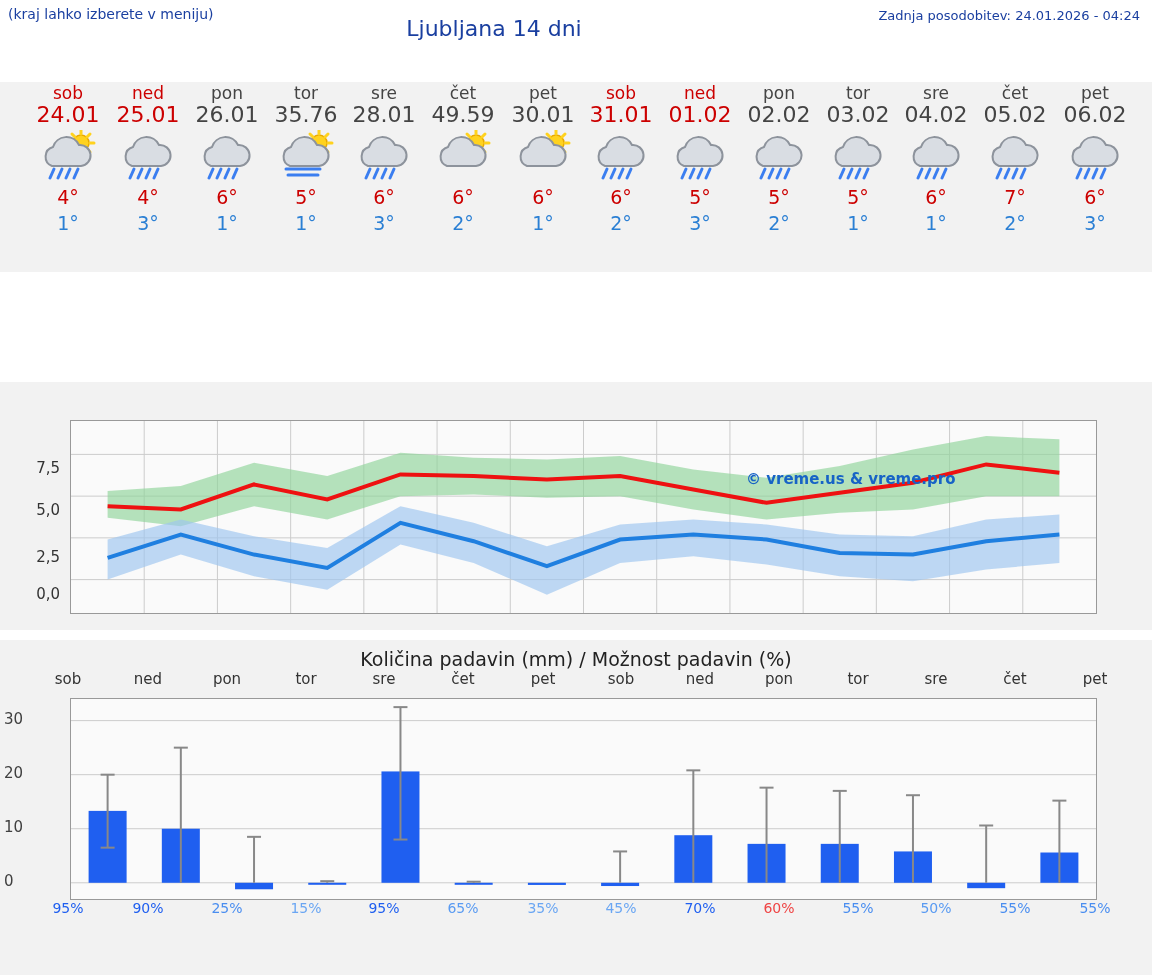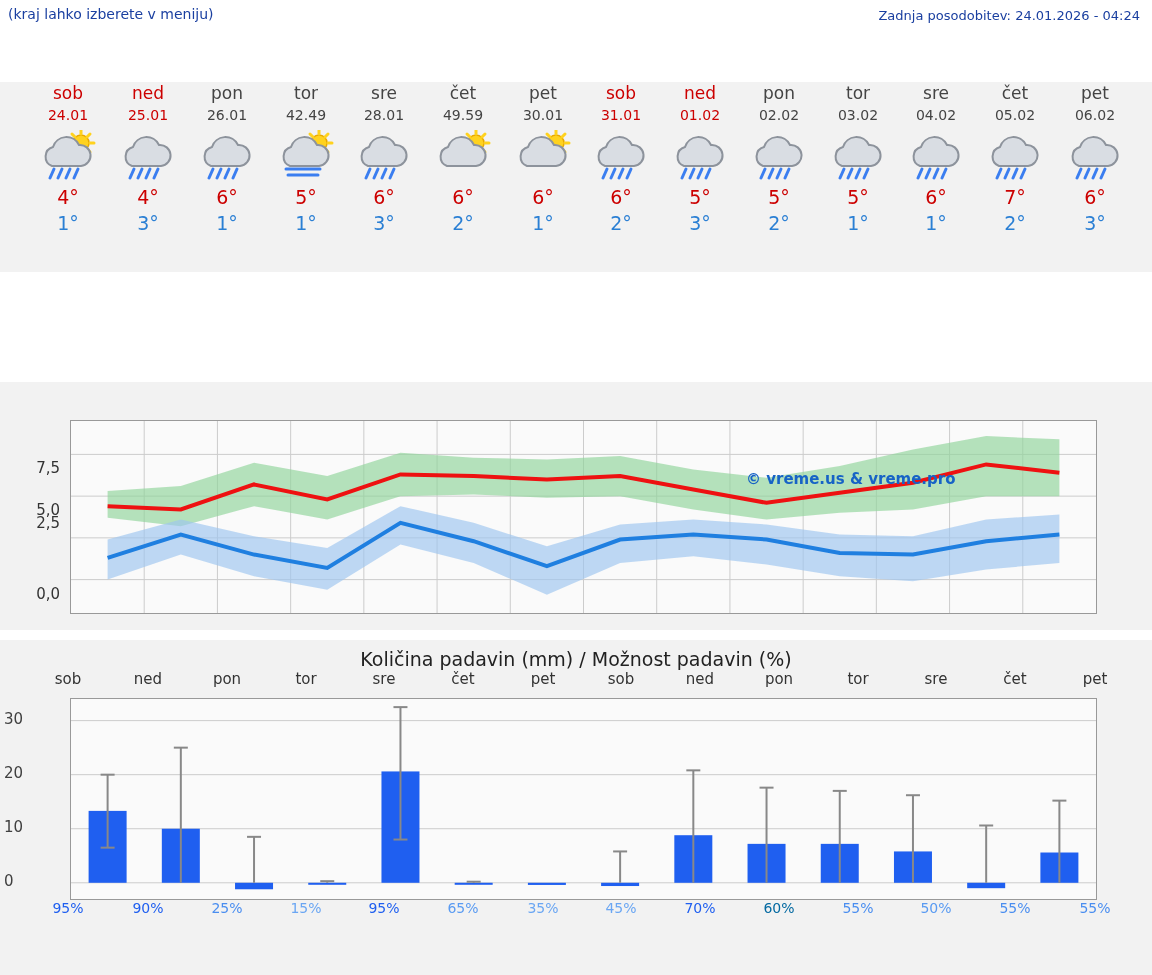--- a/index.html
+++ b/index.html
@@ -8,21 +8,21 @@
   
   .topbar{position:absolute;left:0;top:0;width:1152px;height:62px;}
   .menu-note{position:absolute;left:8px;top:6px;font-size:14px;color:#1a3fa0;}
   .title{position:absolute;left:0;top:16px;width:988px;text-align:center;font-size:22px;color:#1a3fa0;}
   .updated{position:absolute;right:12px;top:8px;font-size:13px;color:#1a3fa0;}
 
   
   .strip{position:absolute;left:0;top:82px;width:1152px;height:190px;background:#f2f2f2;}
   .day{position:absolute;top:0;width:78px;text-align:center;}
   .dow{font-size:17px;line-height:22px;}
-  .dat{font-size:14px;line-height:22px;}
+  .dat{font-size:22px;line-height:22px;}
   .wk{color:#cc0000;}
   .wd{color:#444444;}
   .tmax{font-size:19px;color:#cc0000;line-height:26px;}
   .tmin{font-size:19px;color:#2a7fd4;line-height:26px;}
   .ico{height:52px;margin:4px 0 2px;position:relative;}
   .ico svg{display:block;margin:0 auto;}
 
   
   .tempbox{position:absolute;left:0;top:382px;width:1152px;height:248px;background:#f2f2f2;}
   .chart-title{text-align:center;font-size:19px;color:#222;padding-top:8px;}
@@ -35,20 +35,21 @@
   .pplot{position:absolute;left:70px;top:58px;width:1025px;height:200px;background:#fafafa;border:1px solid #999;}
   .pday{position:absolute;top:30px;width:78px;text-align:center;font-size:15px;color:#333;}
   .pyl{position:absolute;font-size:15px;color:#404040;width:56px;}
   .pct{position:absolute;top:900px;width:78px;text-align:center;font-size:14px;}
 </style>
 </head>
 <body>
 
 <div class="topbar">
   <div class="menu-note">(kraj lahko izberete v meniju)</div>
+  <div class="title">Ljubljana 14 dni</div>
   <div class="updated">Zadnja posodobitev: 24.01.2026 - 04:24</div>
 </div>
 
 <div class="strip" id="strip">
     <div class="day" style="left: 29px;">
       <div class="dow wk">sob</div>
       <div class="dat wk">24.01</div>
       <div class="ico">
         <svg width="64" height="52" viewBox="0 0 64 52">
           <g>
@@ -105,21 +106,21 @@
             <line x1="34" y1="39" x2="30" y2="48"></line>
             <line x1="42" y1="39" x2="38" y2="48"></line>
           </g>
         </svg>
       </div>
       <div class="tmax">6°</div>
       <div class="tmin">1°</div>
     </div>
     <div class="day" style="left: 267px;">
       <div class="dow wd">tor</div>
-      <div class="dat wd">42.49</div>
+      <div class="dat wd">35.76</div>
       <div class="ico">
         <svg width="64" height="52" viewBox="0 0 64 52">
           <g>
             <circle cx="45" cy="13" r="8" fill="#ffd21e" stroke="#e8a800" stroke-width="1.5"></circle>
             <g stroke="#ffd21e" stroke-width="3" stroke-linecap="round">
               <line x1="45" y1="0" x2="45" y2="4"></line>
               <line x1="45" y1="22" x2="45" y2="26"></line>
               <line x1="32" y1="13" x2="36" y2="13"></line>
               <line x1="54" y1="13" x2="58" y2="13"></line>
               <line x1="36" y1="4" x2="39" y2="7"></line>
@@ -411,33 +412,33 @@
     <div class="pday" style="left: 582px;">sob</div>
     <div class="pday" style="left: 661px;">ned</div>
     <div class="pday" style="left: 740px;">pon</div>
     <div class="pday" style="left: 819px;">tor</div>
     <div class="pday" style="left: 897px;">sre</div>
     <div class="pday" style="left: 976px;">čet</div>
     <div class="pday" style="left: 1056px;">pet</div>
   </div>
 
 <div class="ylab" style="left: 4px; top: 568.609px;">0,0</div>
-<div class="ylab" style="left: 4px; top: 498px;">2,5</div>
+<div class="ylab" style="left: 4px; top: 532px;">2,5</div>
 <div class="ylab" style="left: 4px; top: 485.13px;">5,0</div>
 <div class="ylab" style="left: 4px; top: 443.391px;">7,5</div>
 <div class="pyl" style="left: 4px; top: 871.784px;">0</div>
 <div class="pyl" style="left: 4px; top: 817.73px;">10</div>
 <div class="pyl" style="left: 4px; top: 763.676px;">20</div>
 <div class="pyl" style="left: 4px; top: 709.622px;">30</div>
 <div class="pct" style="left: 29px; color: rgb(31, 95, 240);">95%</div>
 <div class="pct" style="left: 109px; color: rgb(31, 95, 240);">90%</div>
 <div class="pct" style="left: 188px; color: rgb(74, 142, 240);">25%</div>
 <div class="pct" style="left: 267px; color: rgb(106, 166, 243);">15%</div>
 <div class="pct" style="left: 345px; color: rgb(31, 95, 240);">95%</div>
 <div class="pct" style="left: 424px; color: rgb(90, 155, 242);">65%</div>
 <div class="pct" style="left: 504px; color: rgb(106, 166, 243);">35%</div>
 <div class="pct" style="left: 582px; color: rgb(106, 166, 243);">45%</div>
 <div class="pct" style="left: 661px; color: rgb(31, 95, 240);">70%</div>
-<div class="pct" style="left: 740px; color: #0369a1;">60%</div>
+<div class="pct" style="left: 740px; color: #ef4444;">60%</div>
 <div class="pct" style="left: 819px; color: rgb(74, 142, 240);">55%</div>
 <div class="pct" style="left: 897px; color: rgb(90, 155, 242);">50%</div>
 <div class="pct" style="left: 976px; color: rgb(74, 142, 240);">55%</div>
 <div class="pct" style="left: 1056px; color: rgb(74, 142, 240);">55%</div>
 
 </body></html>

